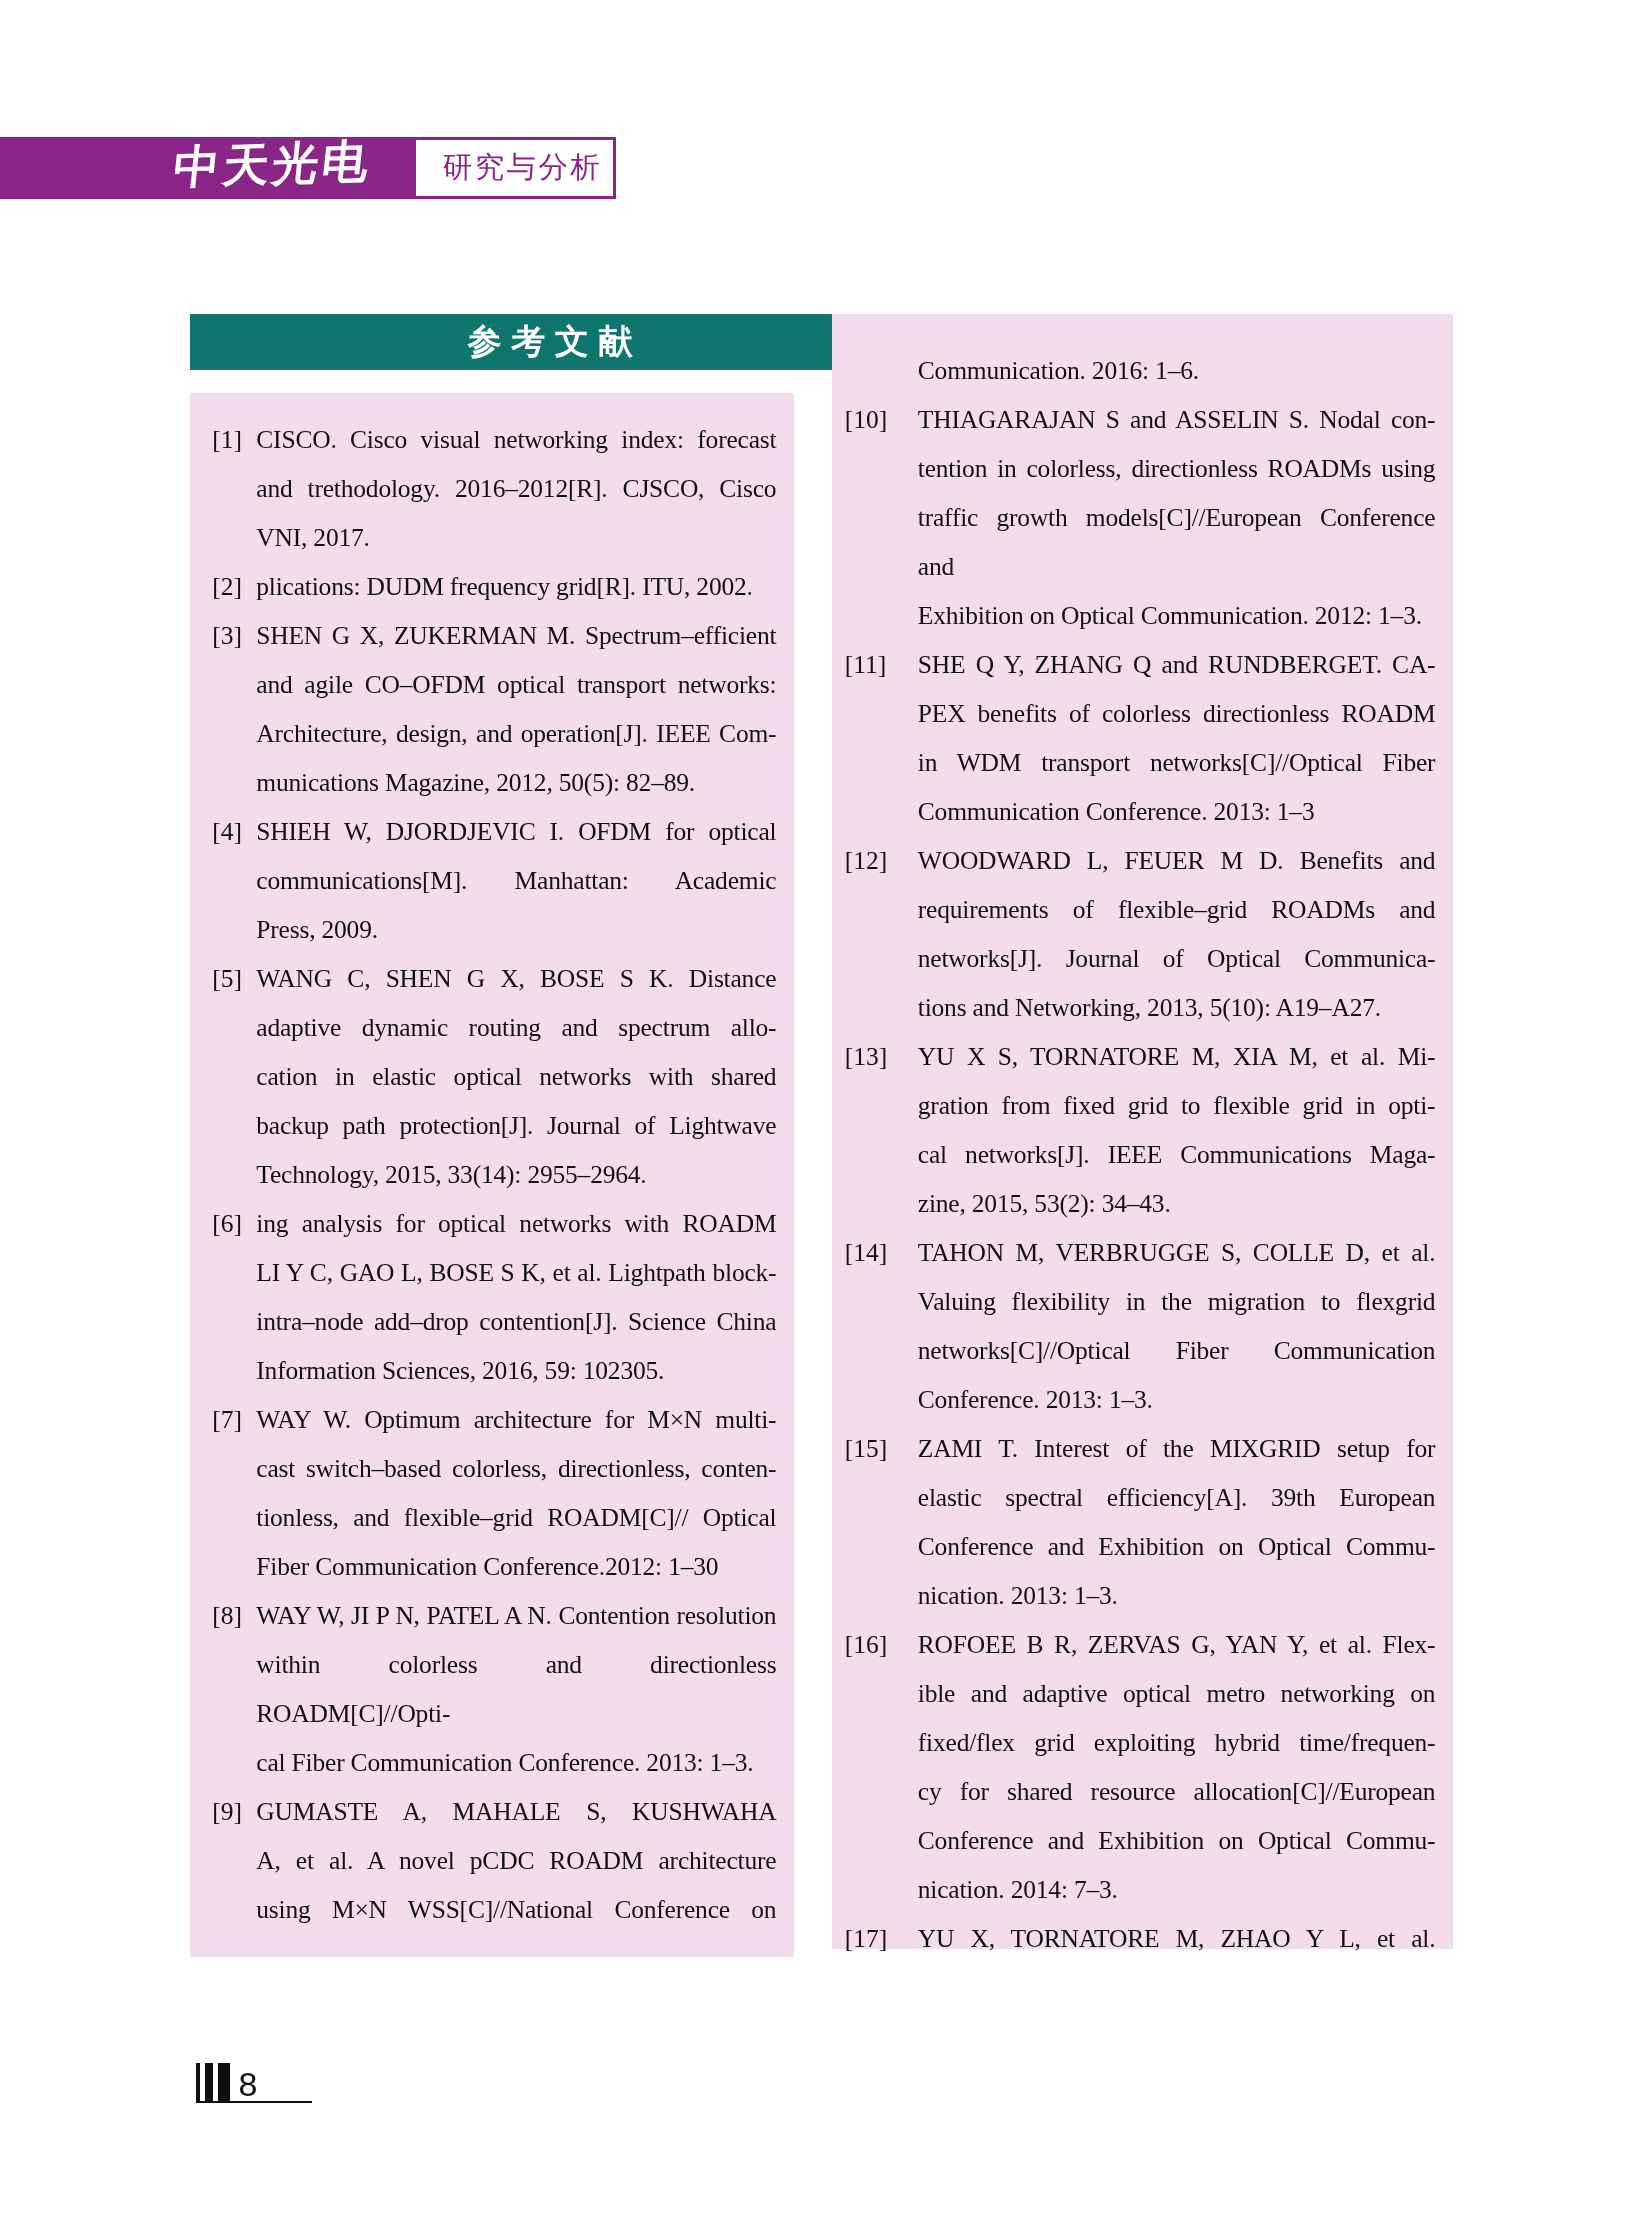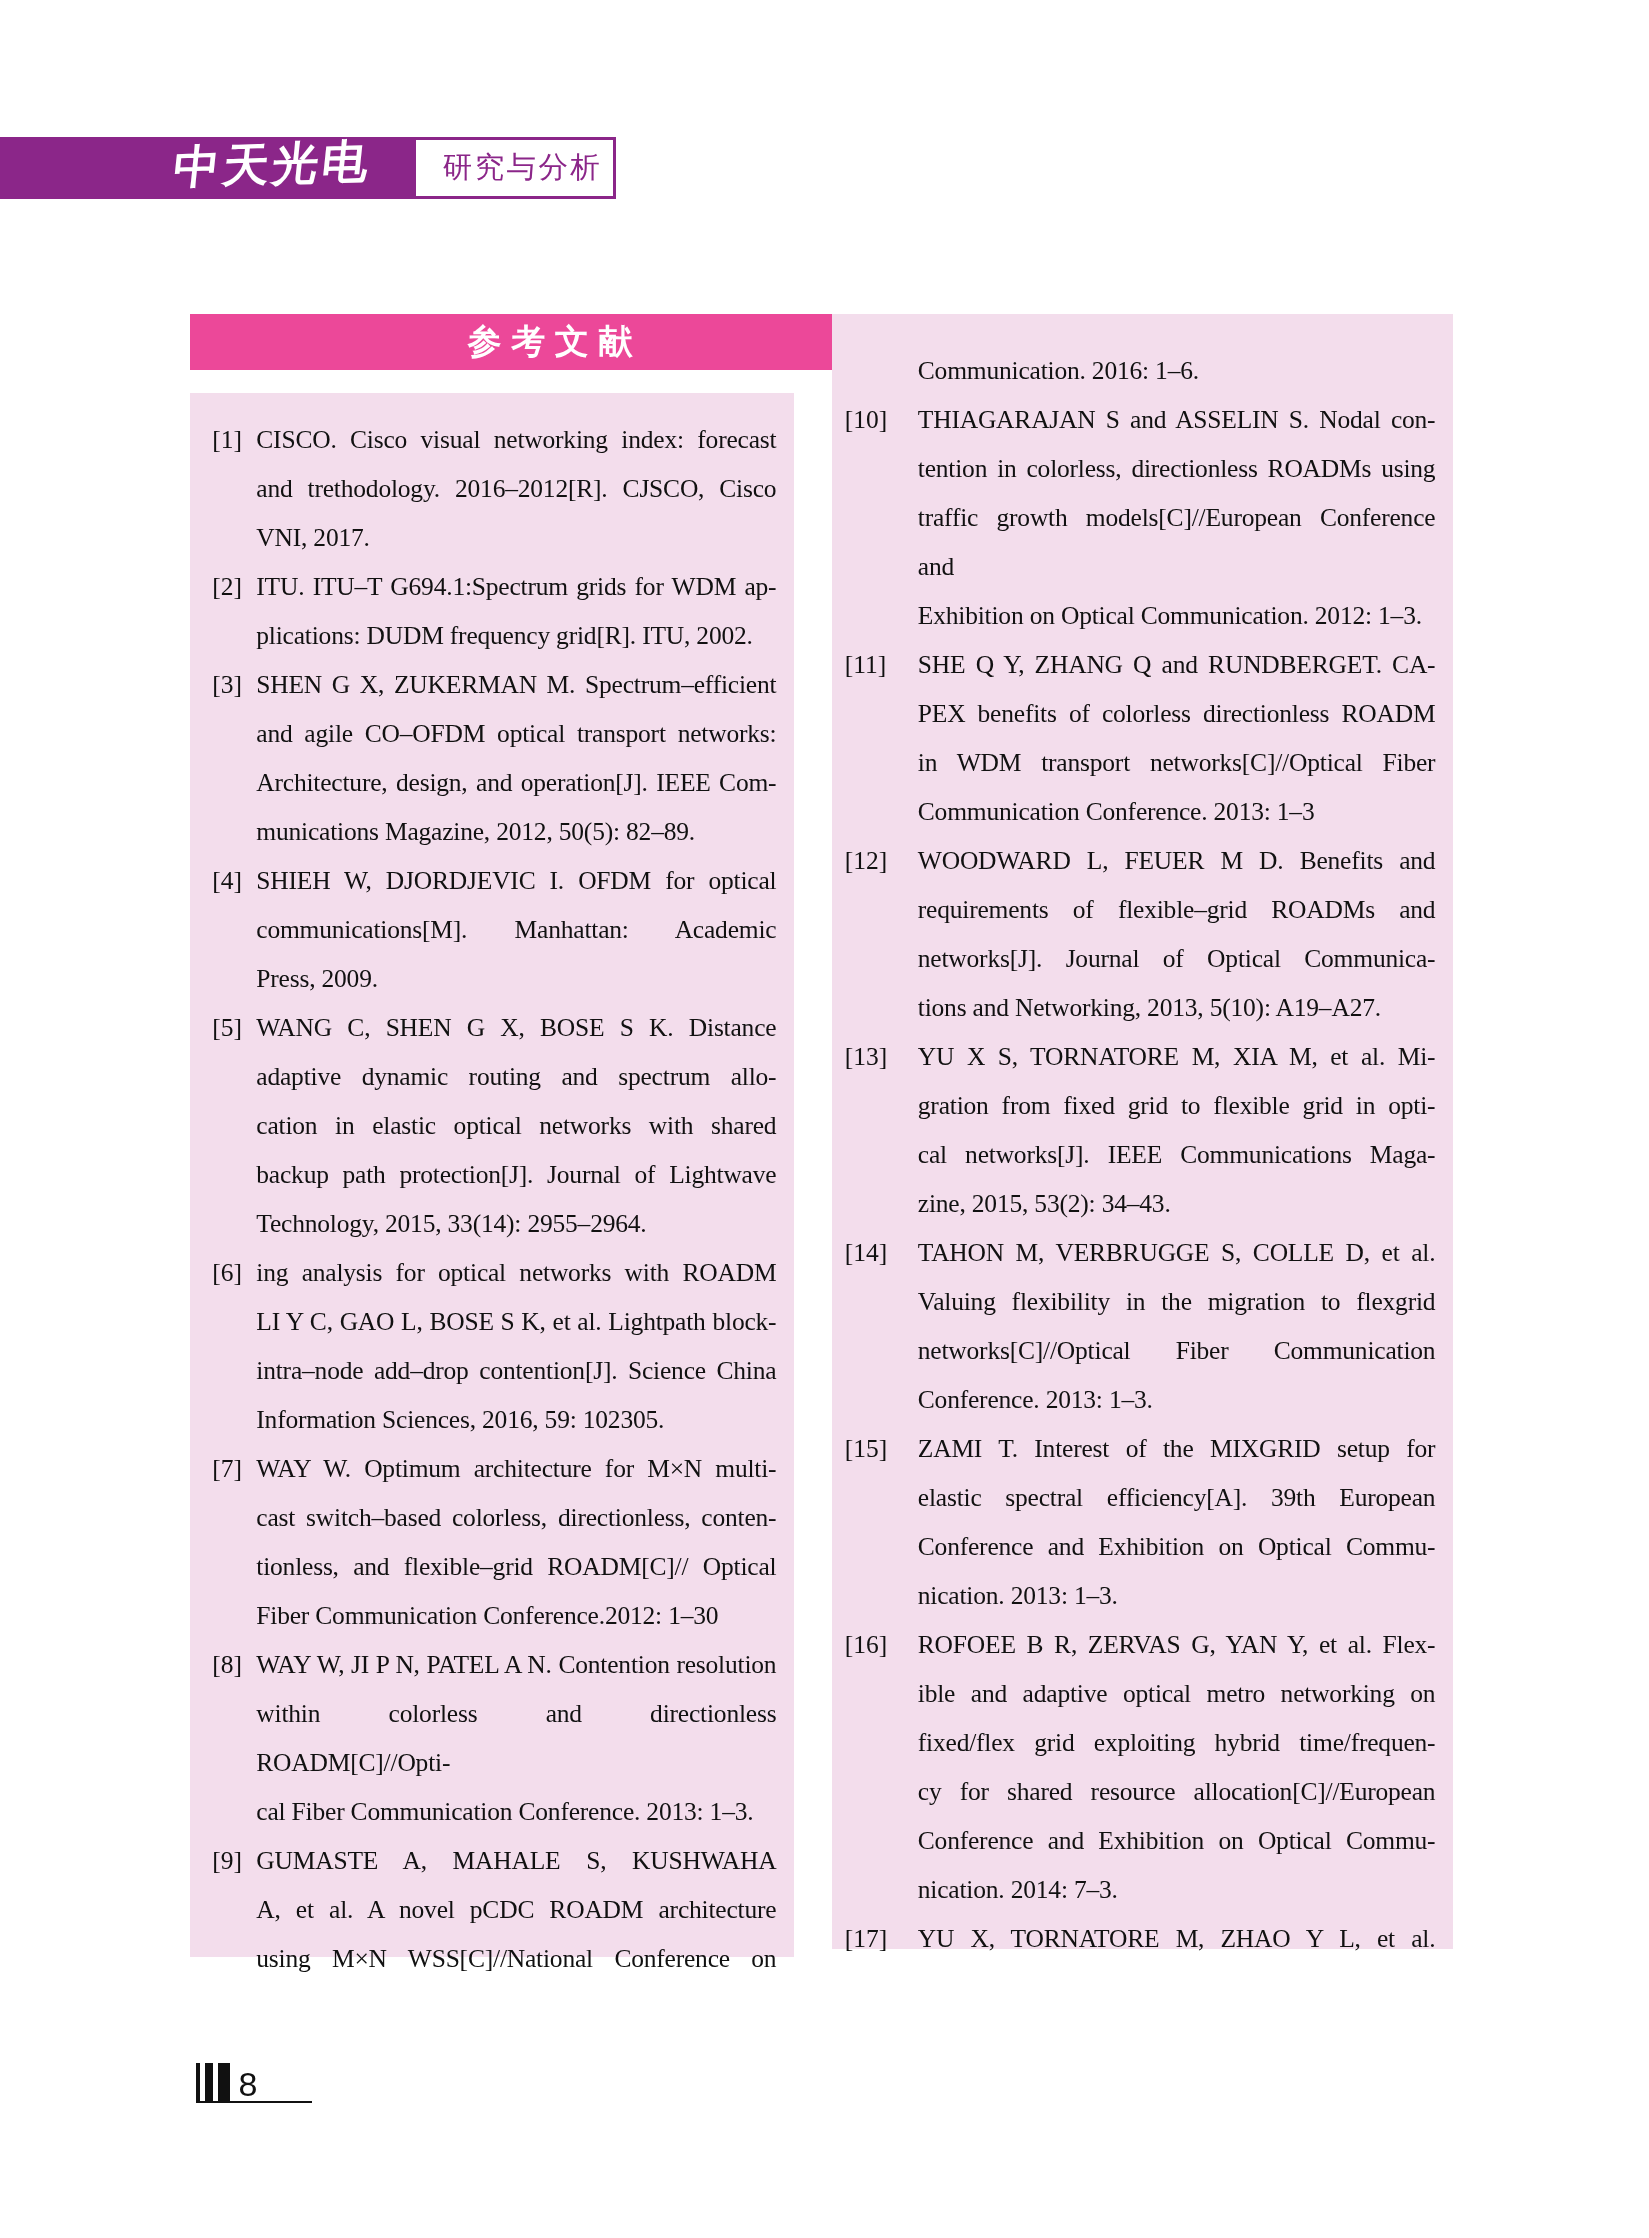--- a/index.html
+++ b/index.html
@@ -29,21 +29,21 @@
     display:flex;align-items:center;justify-content:center;
   }
   .section-tab span{
     color:#8b2689;font-size:29.5px;
     font-family:"Liberation Sans", sans-serif;
     letter-spacing:2.4px;white-space:nowrap;margin-left:16px;
   }
   
   .ref-banner{
     position:absolute;left:190px;top:314px;width:720px;height:56px;
-    background:#ec4899;color:#fff;
+    background:#0f766e;color:#fff;
     display:flex;align-items:center;justify-content:center;
   }
   .ref-banner span{
     font-size:34px;font-weight:bold;letter-spacing:9.6px;padding-left:9.6px;
     font-family:"Liberation Serif", serif;white-space:nowrap;
   }
   
   .col{
     position:absolute;background:#f3ddec;box-sizing:border-box;
   }
@@ -99,21 +99,20 @@
 
 <section class="col left" id="col-left">
     <div class="ref">
       <span class="ref-num">[1]</span>
       <div class="ref-line just">CISCO. Cisco visual networking index: forecast</div>
       <div class="ref-line just">and trethodology. 2016–2012[R]. CJSCO, Cisco</div>
       <div class="ref-line">VNI, 2017.</div>
     </div>
     <div class="ref">
       <span class="ref-num">[2]</span>
-      <div class="ref-line just">ITU. ITU–T G694.1:Spectrum grids for WDM ap-</div>
       <div class="ref-line">plications: DUDM frequency grid[R]. ITU, 2002.</div>
     </div>
     <div class="ref">
       <span class="ref-num">[3]</span>
       <div class="ref-line just">SHEN G X, ZUKERMAN M. Spectrum–efficient</div>
       <div class="ref-line just">and agile CO–OFDM optical transport networks:</div>
       <div class="ref-line just">Architecture, design, and operation[J]. IEEE Com-</div>
       <div class="ref-line">munications Magazine, 2012, 50(5): 82–89.</div>
     </div>
     <div class="ref">

